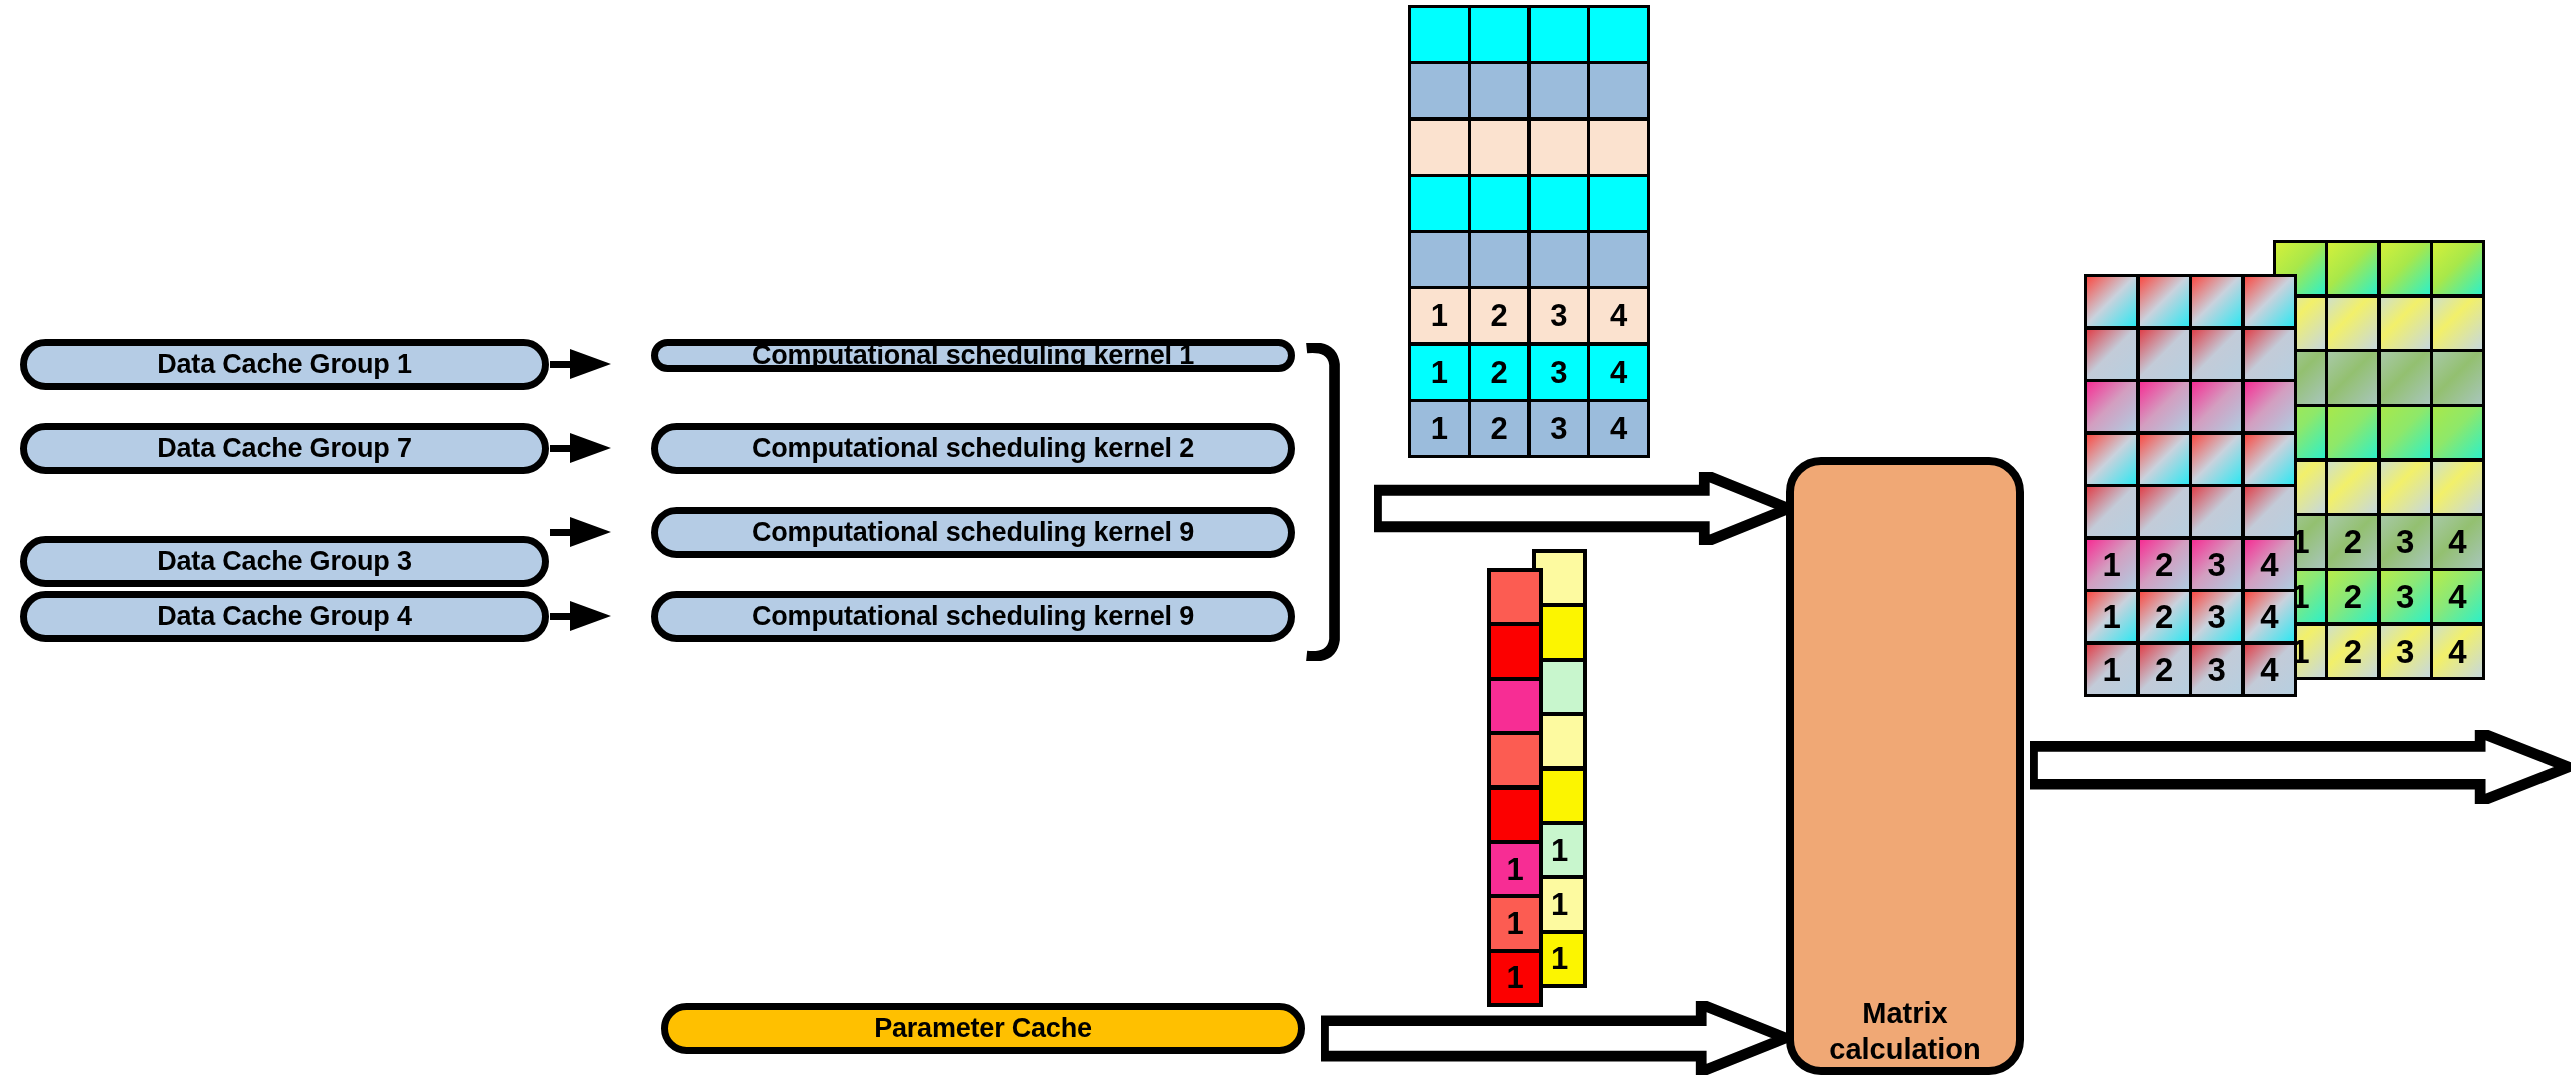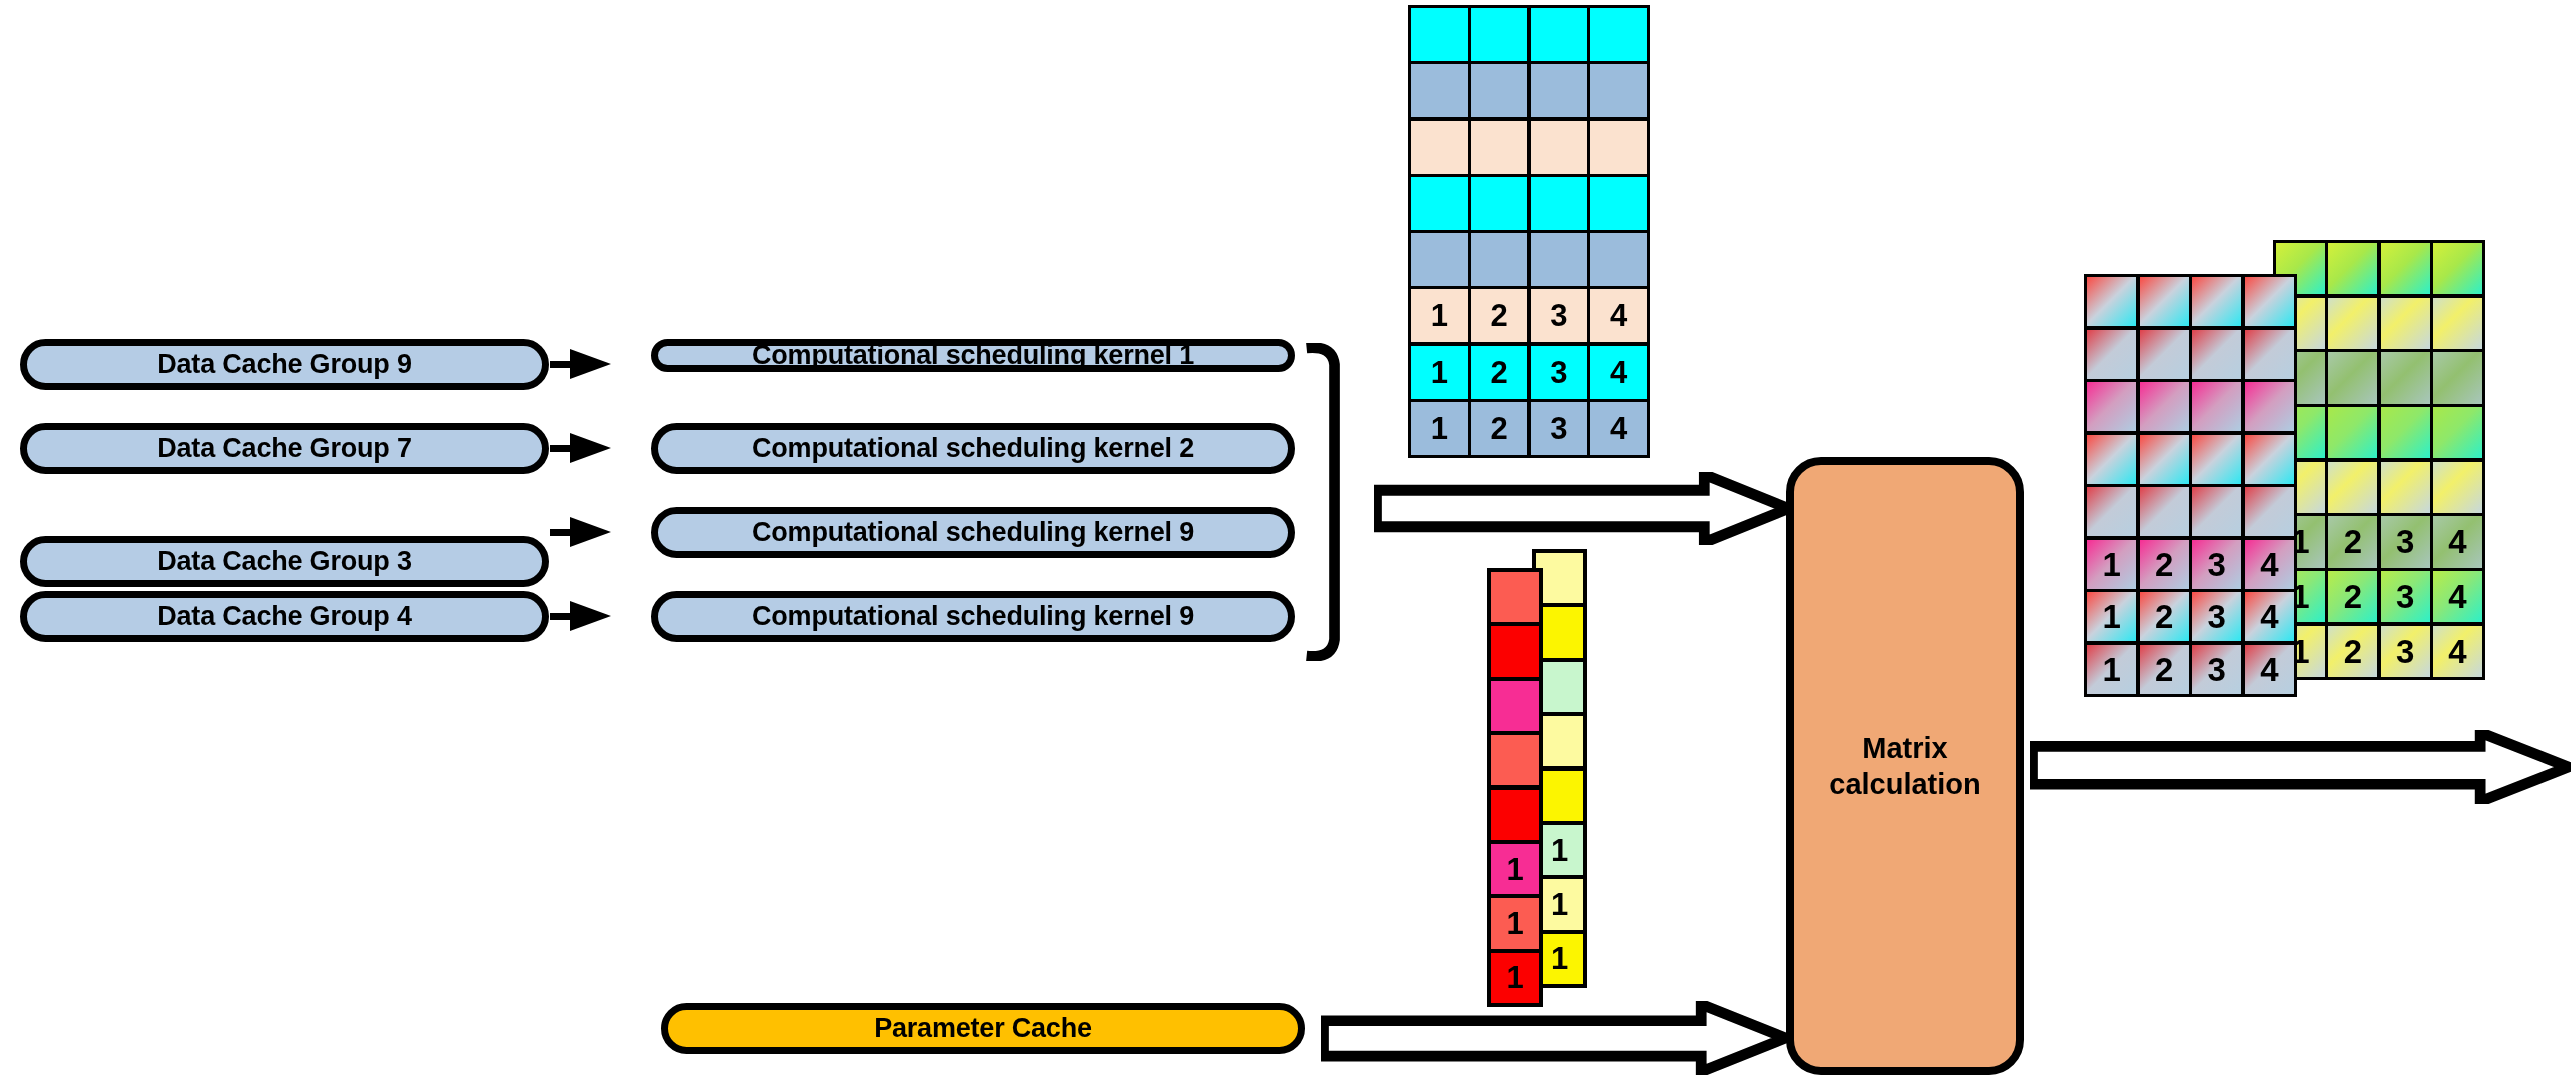--- a/index.html
+++ b/index.html
@@ -47,21 +47,21 @@
   }
 
   
   .calc-box {
     position: absolute;
     box-sizing: border-box;
     background: #f0a875;
     border: 8.3px solid #000000;
     border-radius: 35px;
     display: flex;
-    align-items: center;
+    align-items: flex-end;
     justify-content: center;
     text-align: center;
     font-weight: bold;
     font-size: 29px;
     color: #000000;
     line-height: 1.25;
   }
 
   
   .tri-arrow {
@@ -125,21 +125,21 @@
 
   
   .matrix.out .cell { font-size: 33px; }
 </style>
 </head>
 <body>
 
 <div id="canvas">
 
   <div class="pill cache" style="left:20px; top:339px; width:529px; height:51px;">
-    <span>Data Cache Group 9</span>
+    <span>Data Cache Group 1</span>
   </div>
   <div class="pill cache" style="left:20px; top:423px; width:529px; height:51px;">
     <span>Data Cache Group 7</span>
   </div>
   <div class="pill cache" style="left:20px; top:536px; width:529px; height:51px;">
     <span>Data Cache Group 3</span>
   </div>
   <div class="pill cache" style="left:20px; top:591px; width:529px; height:51px;">
     <span>Data Cache Group 4</span>
   </div>

